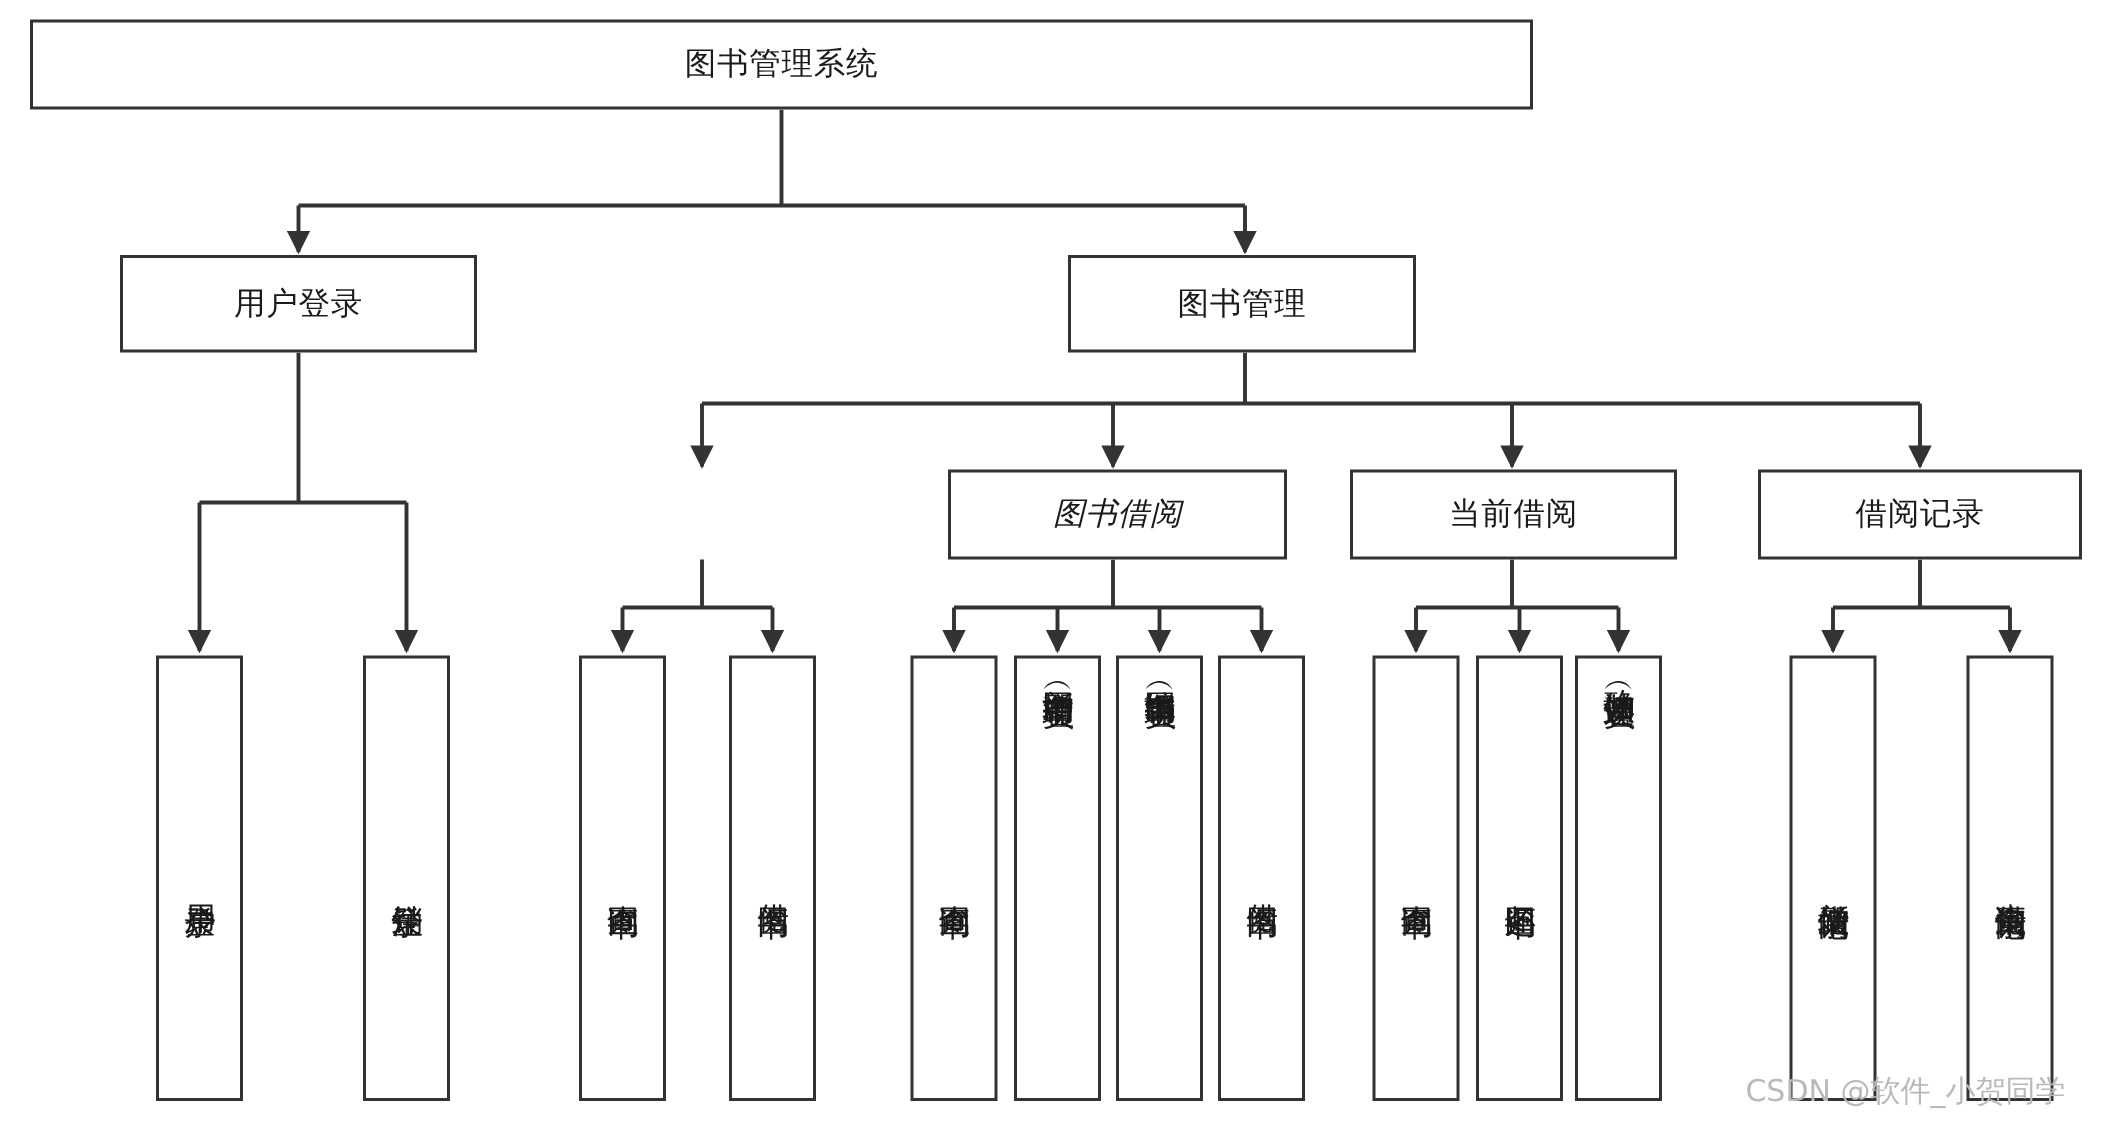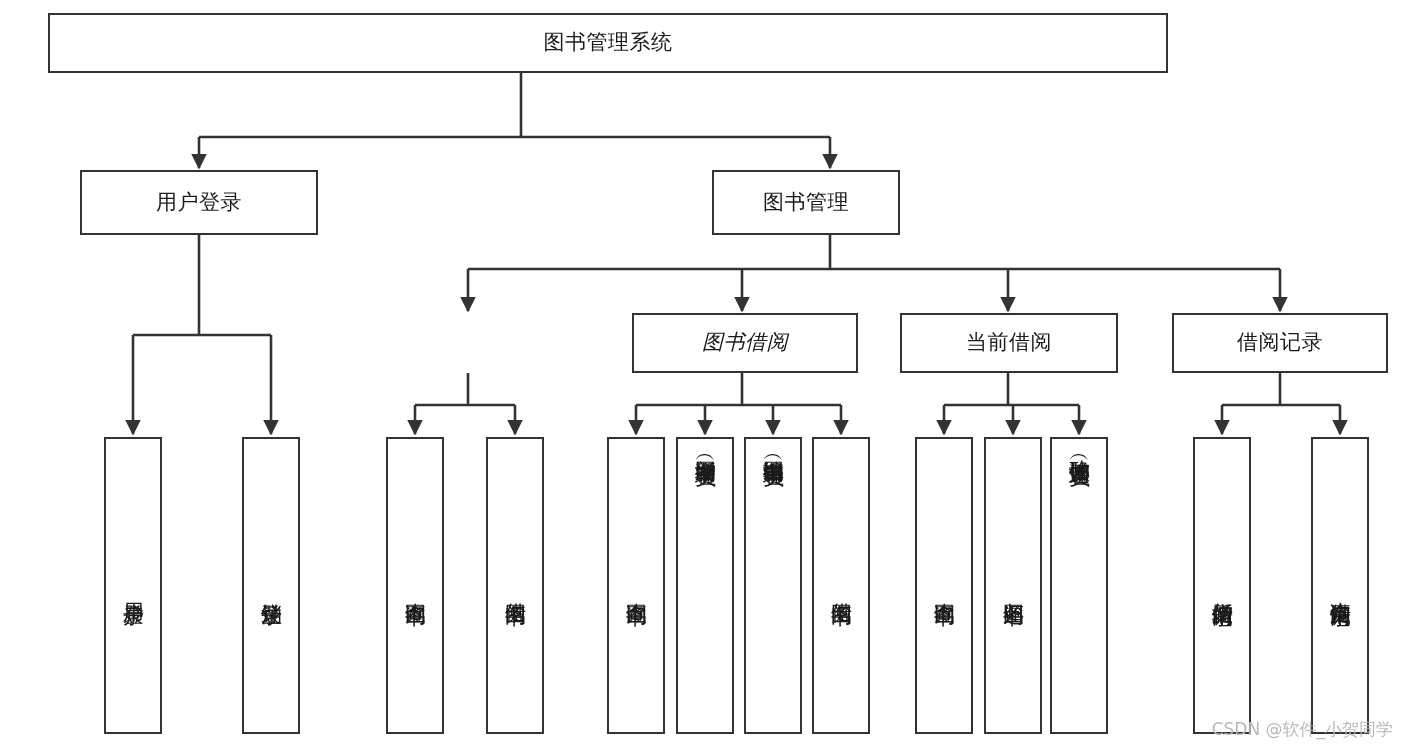--- a/index.html
+++ b/index.html
@@ -59,23 +59,23 @@
     color: #1a1a1a;
     letter-spacing: 1px;
     white-space: nowrap;
     text-align: left;
   }
   .node-box.leaf.centerv {
     align-items: center;
   }
   .watermark {
     position: absolute;
-    right: 12px;
+    right: 28px;
     bottom: 6px;
-    font-size: 17px;
+    font-size: 20px;
     color: #b9b9b9;
     white-space: nowrap;
     user-select: none;
   }
 </style>
 </head>
 <body>
 
 <div id="diagram-root">
 
@@ -122,29 +122,29 @@
       <path d="M 1013 405 L 1013 434" marker-end="url(#arrow)"></path>
       <path d="M 1079 405 L 1079 434" marker-end="url(#arrow)"></path>
 
       <path d="M 1280 373 L 1280 405"></path>
       <path d="M 1222 405 L 1340 405"></path>
       <path d="M 1222 405 L 1222 434" marker-end="url(#arrow)"></path>
       <path d="M 1340 405 L 1340 434" marker-end="url(#arrow)"></path>
     </g>
   </svg>
 
-  <div class="node-box" style="left:20px; top:13px; width:1120px; height:60px;margin-left:28px;">
+  <div class="node-box" style="left:20px; top:13px; width:1002px; height:60px;">
     <span class="node-label-h">图书管理系统</span>
   </div>
 
   <div class="node-box" style="left:80px; top:170px; width:238px; height:65px;">
     <span class="node-label-h">用户登录</span>
   </div>
 
-  <div class="node-box" style="left:712px; top:170px; width:188px; height:65px;text-align:right;">
+  <div class="node-box" style="left:712px; top:170px; width:232px; height:65px;text-align:right;">
     <span class="node-label-h">图书管理</span>
   </div>
 
 
   <div class="node-box" style="left:632px; top:313px; width:226px; height:60px;font-style:italic;">
     <span class="node-label-h">图书借阅</span>
   </div>
 
   <div class="node-box" style="left:900px; top:313px; width:218px; height:60px;">
     <span class="node-label-h">当前借阅</span>

